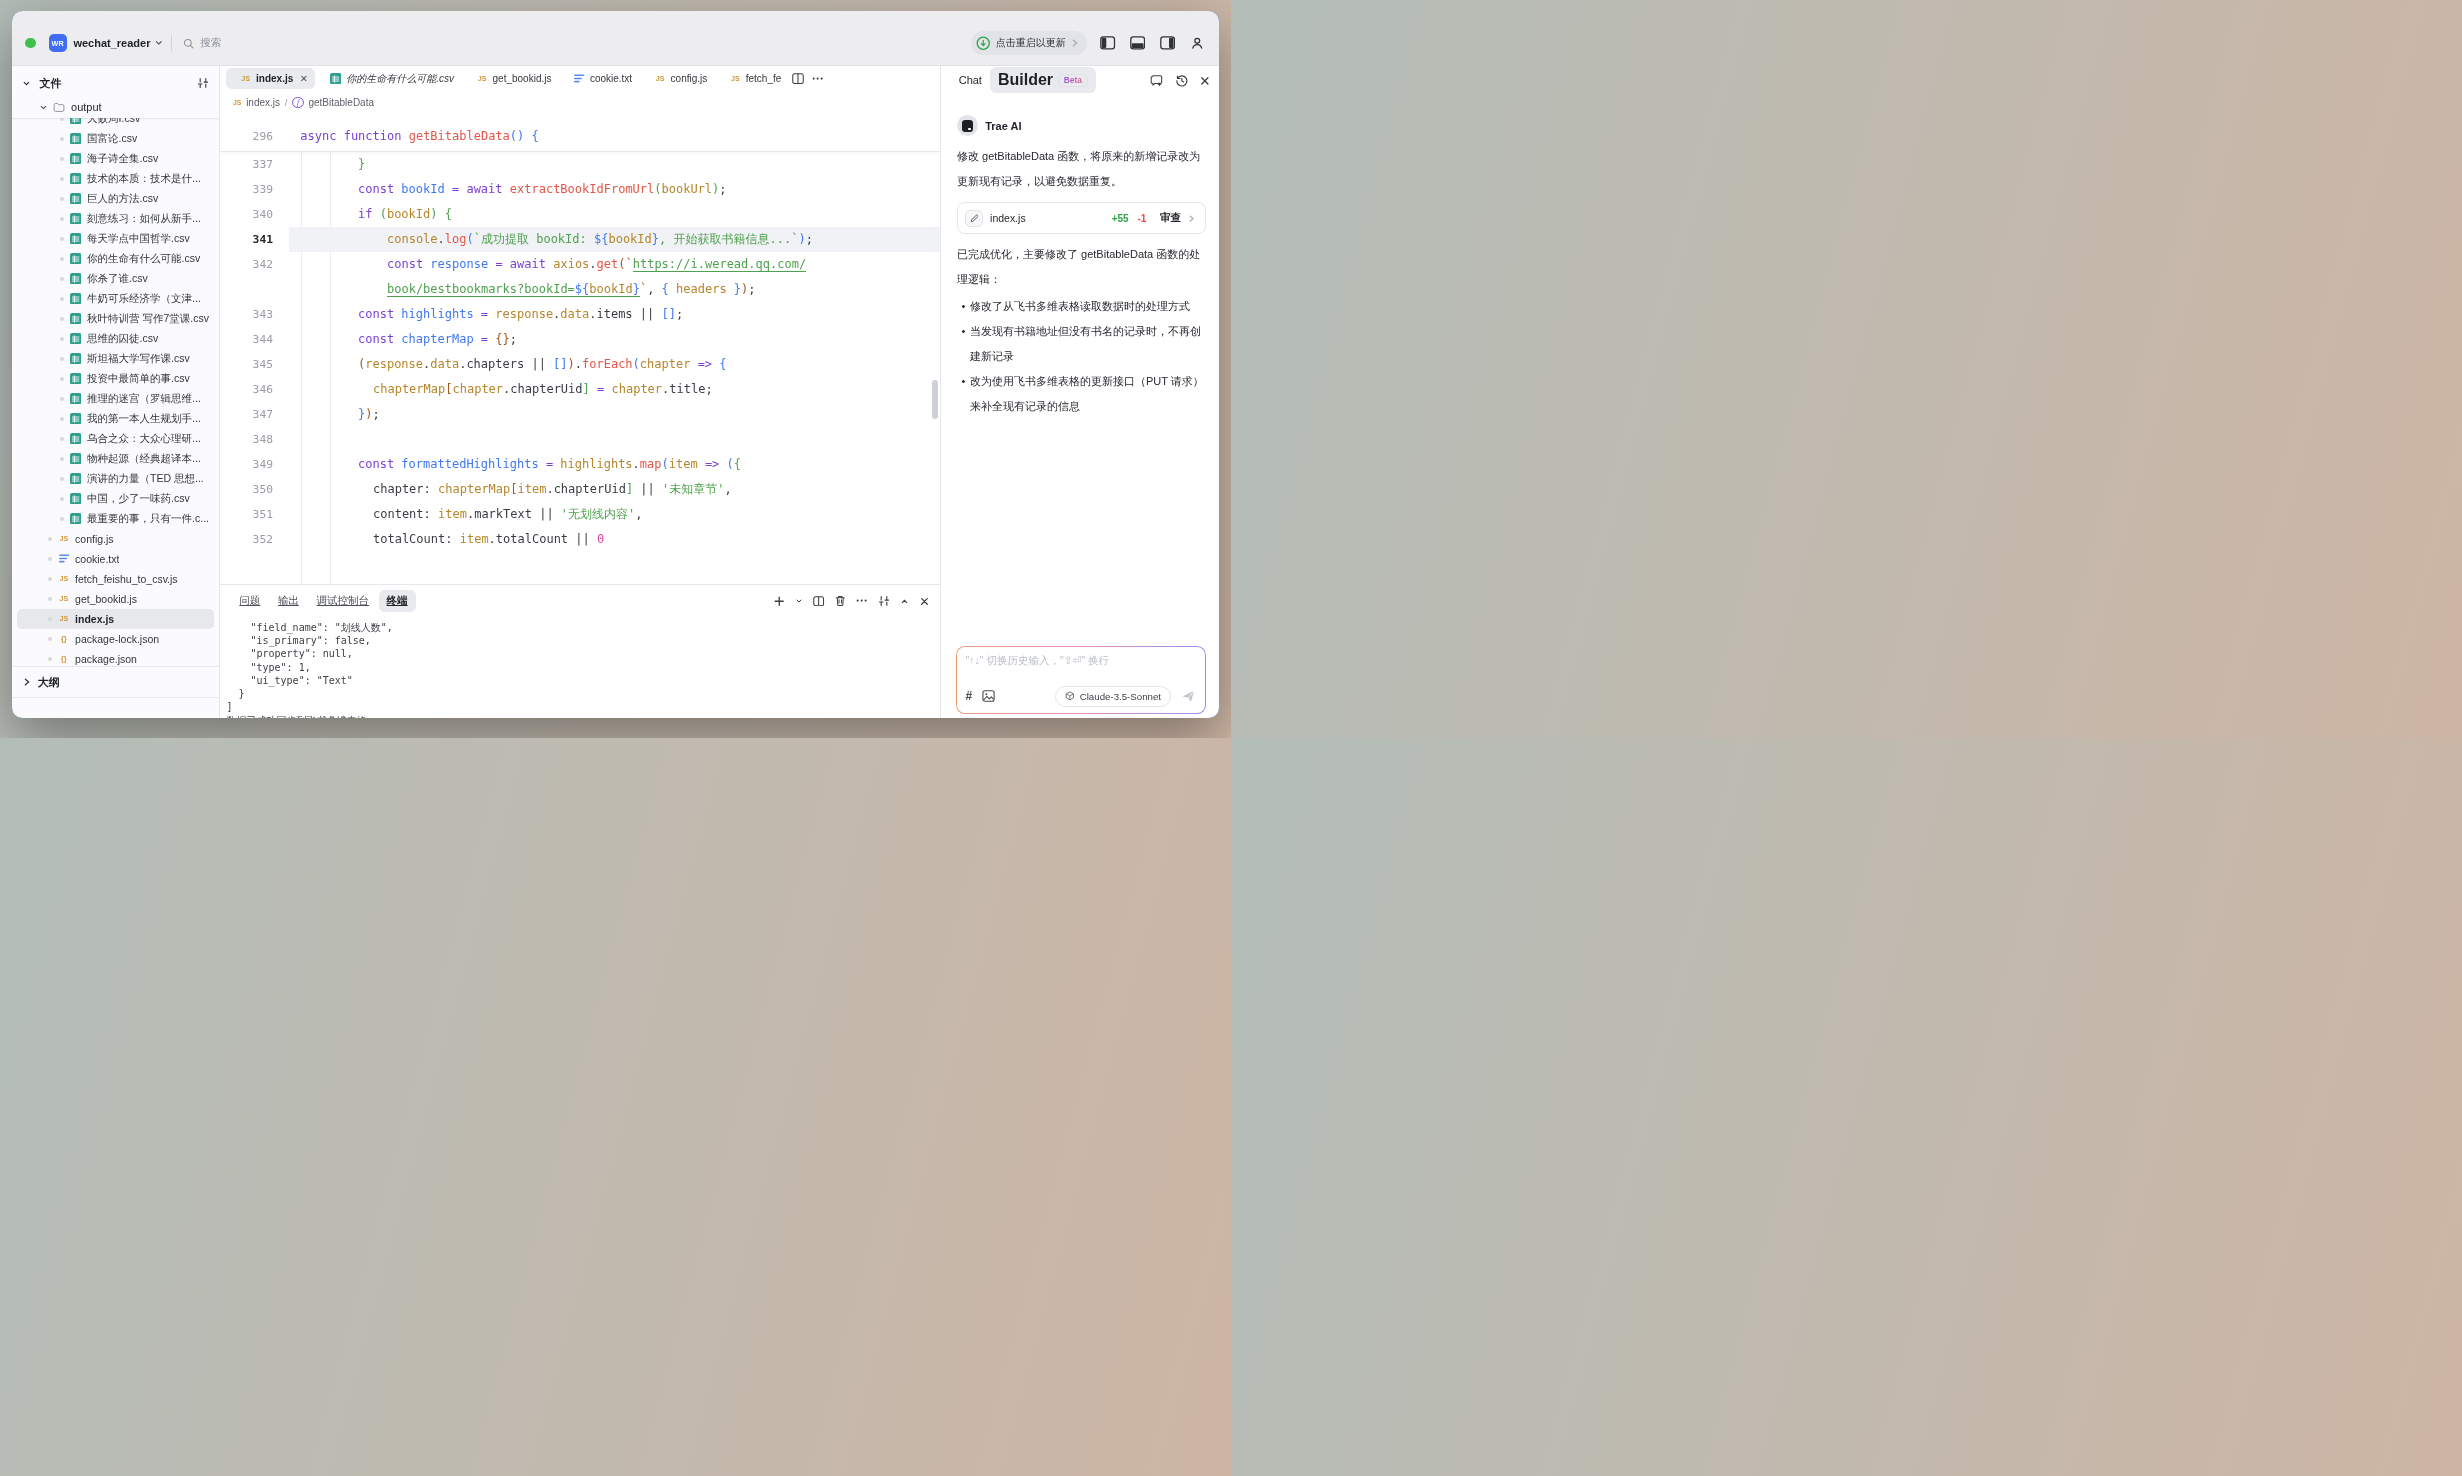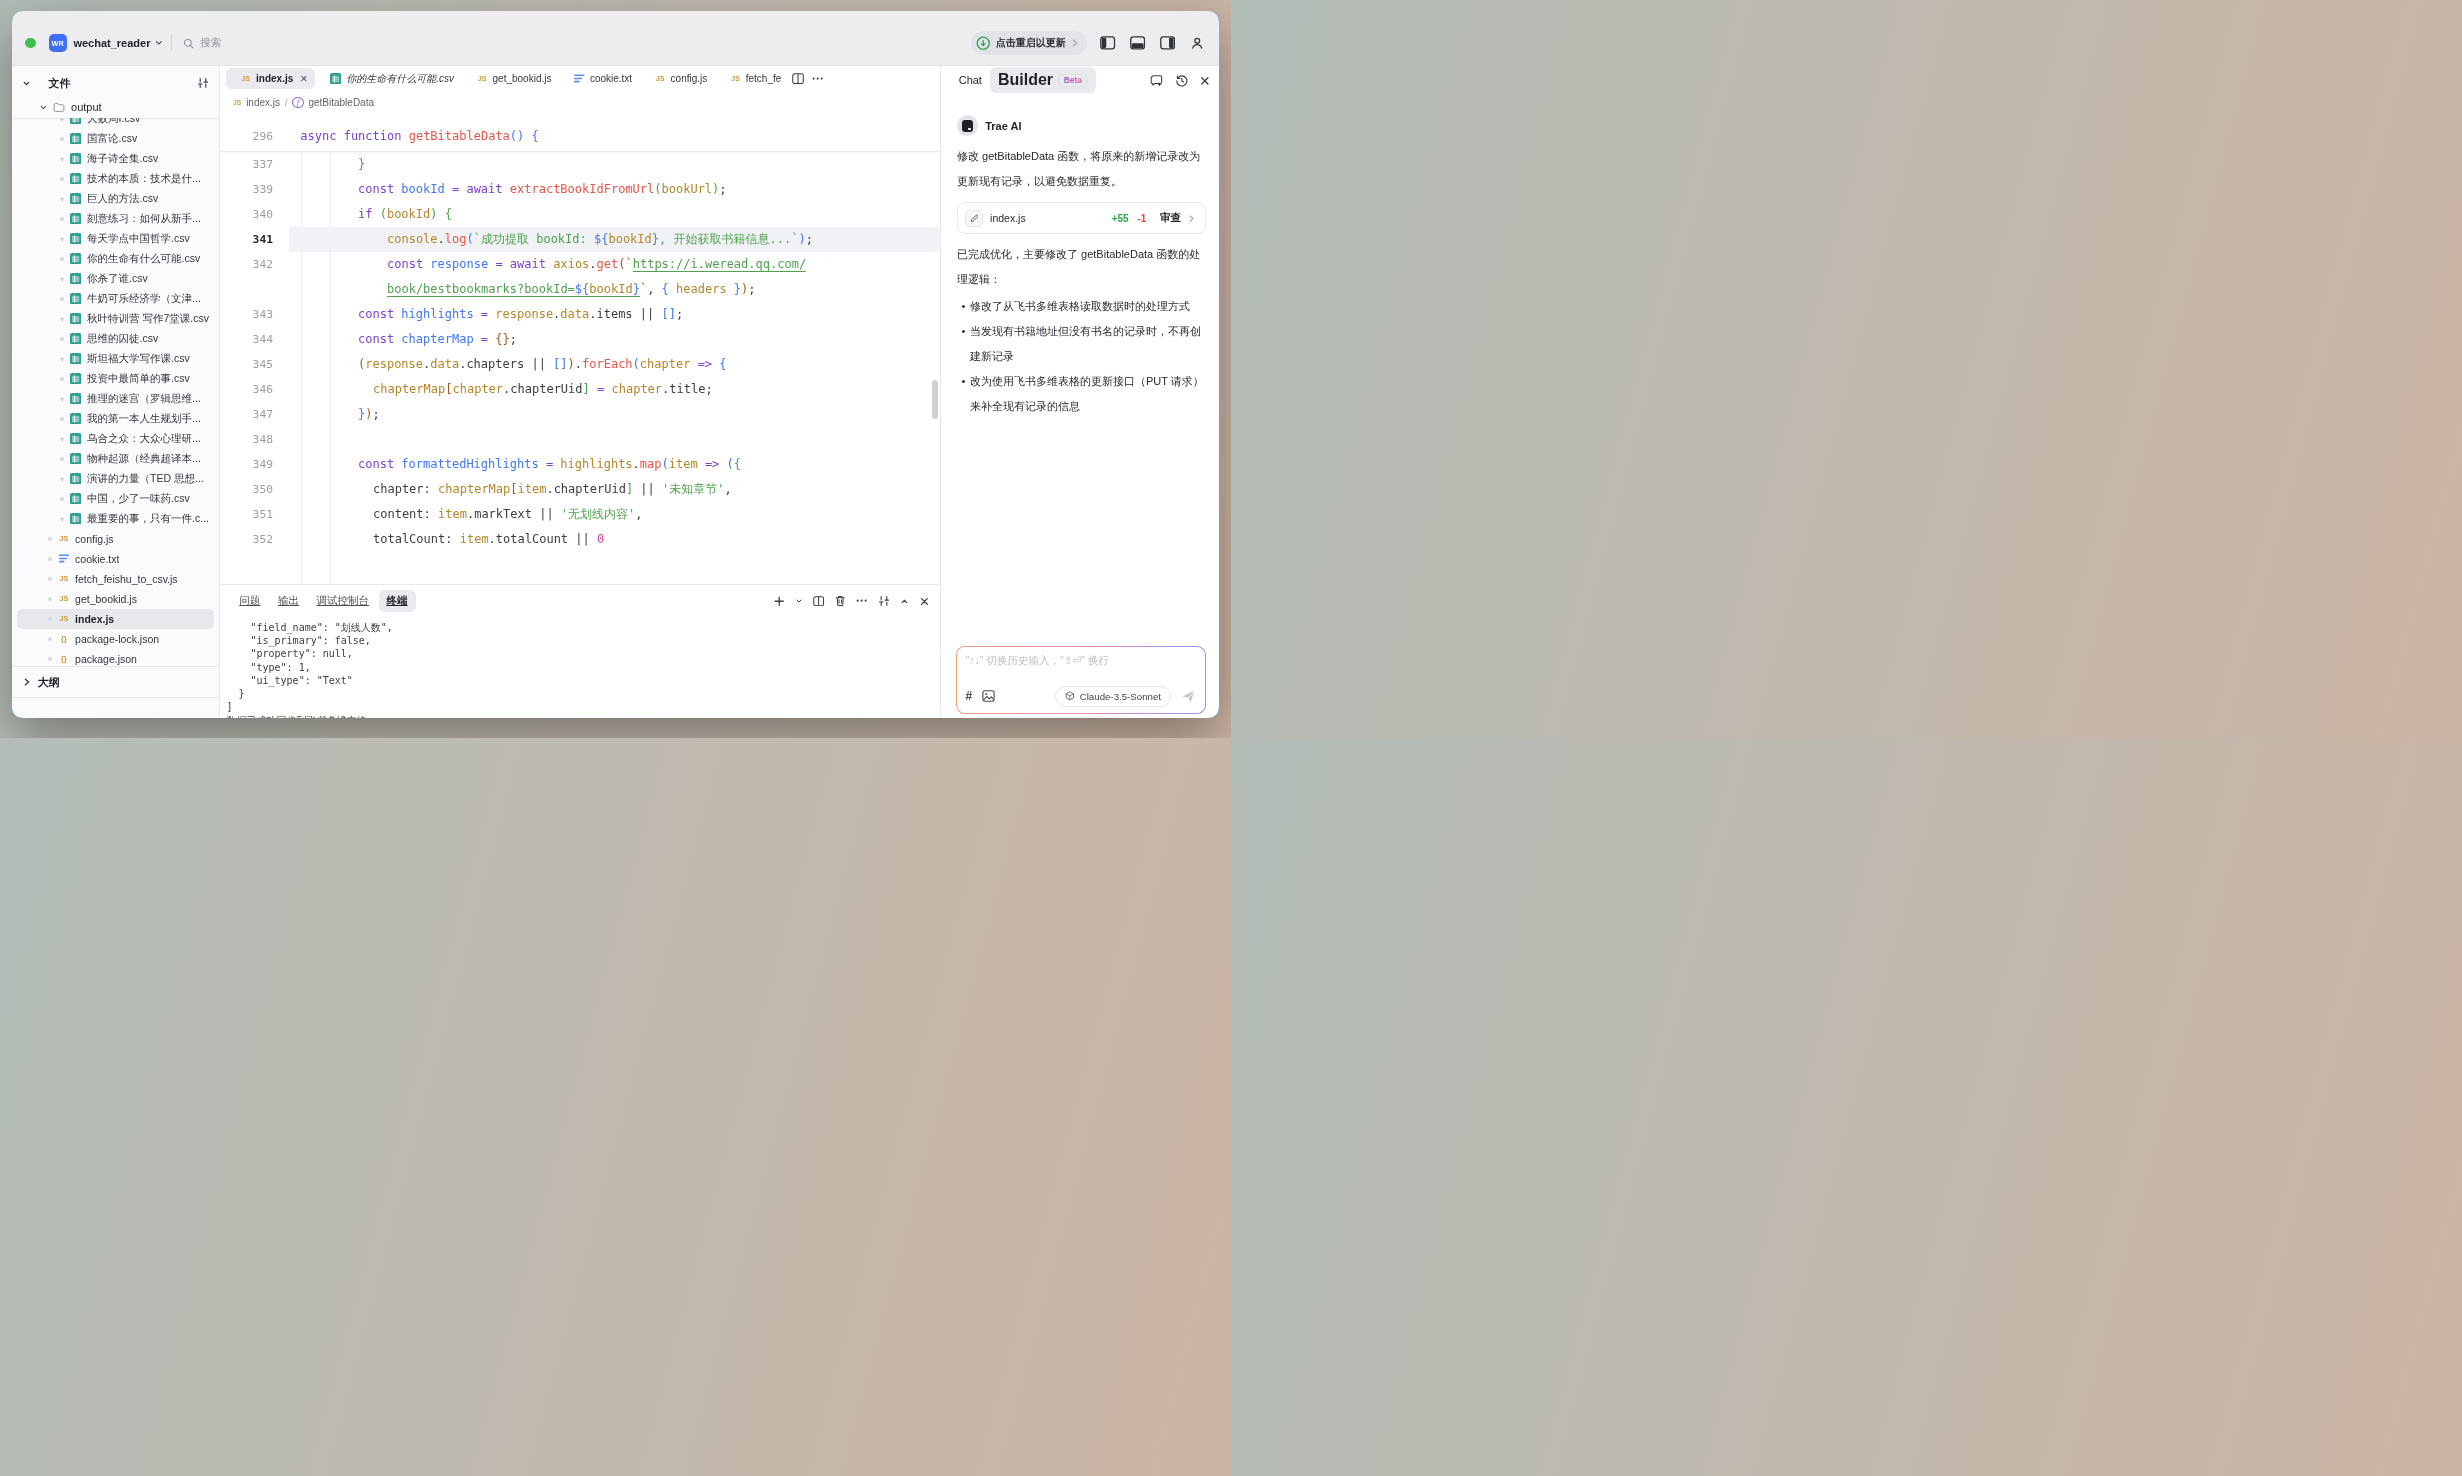--- a/index.html
+++ b/index.html
@@ -9,33 +9,33 @@
 
   
   .titlebar { height:55px; background:#ededf0; border-bottom:0.8px solid #e0e1e5; display:flex; align-items:center; padding:11.3px 13px 0 13px; flex:0 0 auto; }
   .dot-green { width:10.5px; height:10.5px; border-radius:50%; background:#3fbf4d; margin-right:13px; }
   .proj-logo { width:18.5px; height:18.5px; border-radius:4.8px; background:#3f6df4; color:#fff; font-size:7.2px; font-weight:bold; display:flex; align-items:center; justify-content:center; letter-spacing:0.2px; }
   .proj-name { font-size:11px; color:#1e2127; font-weight:600; margin:0 3.2px 0 6.4px; }
   .tb-sep { width:0.8px; height:16px; background:#d3d4d9; margin:0 11.3px 0 8px; }
   .search-txt { font-size:10.5px; color:#8d919a; margin-left:5.6px; }
   .tb-right { margin-left:auto; display:flex; align-items:center; gap:12px; }
   .update-pill { height:23.4px; border-radius:12px; background:#e2e3e8; display:flex; align-items:center; padding:0 8px 0 4.8px; gap:5.6px; cursor:pointer; }
-  .update-pill span { font-size:10px; color:#2a2d33; font-weight:700; }
+  .update-pill span { font-size:10px; color:#2a2d33; font-weight:400; }
   .icon-btn { display:flex; align-items:center; justify-content:center; width:17.7px; height:17.7px; }
   svg { display:block; }
 
   
   .main { flex:1; display:flex; min-height:0; }
   .sidebar { width:208px; flex:0 0 auto; background:#fbfbfd; border-right:0.8px solid #e7e8eb; display:flex; flex-direction:column; min-height:0; }
   .center { flex:1; min-width:0; display:flex; flex-direction:column; background:#fff; }
   .rightpanel { width:279px; flex:0 0 auto; border-left:0.8px solid #e7e8eb; background:#fff; display:flex; flex-direction:column; min-height:0; }
 
   
   .sb-header { height:31px; display:flex; align-items:center; padding:4.8px 9.7px 0 9.7px; }
-  .sb-header .t { font-size:11px; font-weight:700; color:#1e2127; margin-left:18px; flex:1; }
+  .sb-header .t { font-size:11px; font-weight:700; color:#1e2127; margin-left:9px; flex:1; }
   .folder-row { height:21px; display:flex; align-items:center; padding-left:27px; gap:5.6px; cursor:pointer; }
   .folder-row .t { font-size:11px; color:#26292f; }
   .tree-sep { height:0.8px; background:#e8e9ec; box-shadow:0 0.8px 1.6px rgba(0,0,0,.04); }
   .tree { flex:1; overflow:hidden; padding-top:0; }
   .f-row { height:20px; display:flex; align-items:center; cursor:pointer; border-radius:4.8px; margin:0 4.8px; }
   .f-row.sel { background:#e7e8ec; }
   .f-row .gitdot { width:4px; height:4px; border-radius:50%; background:#d5d7db; flex:0 0 auto; }
   .f-row .name { font-size:10.5px; color:#32353b; margin-left:5.6px; white-space:nowrap; overflow:hidden; }
   .f-row.sel .name { font-weight:600; color:#1e2127; }
   .f-ico { width:11.3px; height:11.3px; flex:0 0 auto; margin-left:6.4px; display:flex; align-items:center; justify-content:center; }

